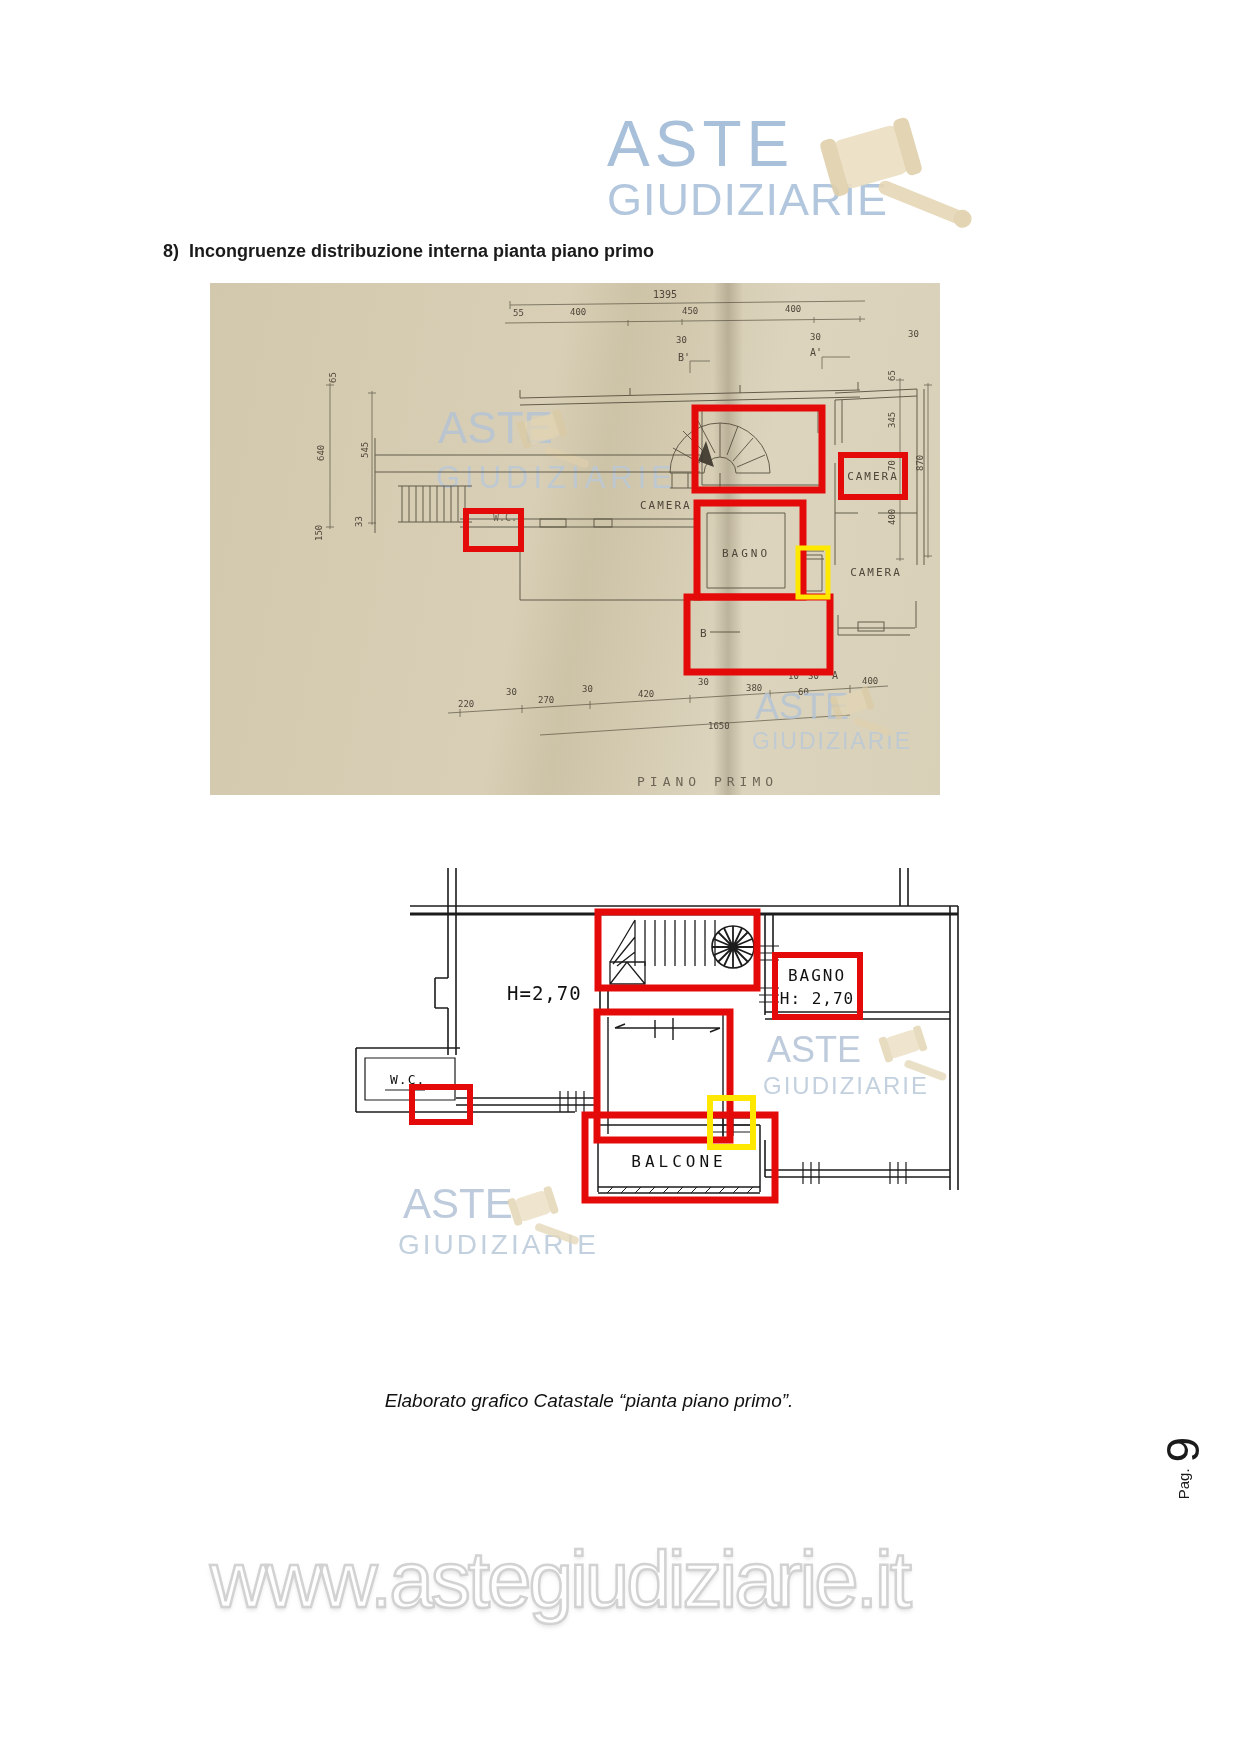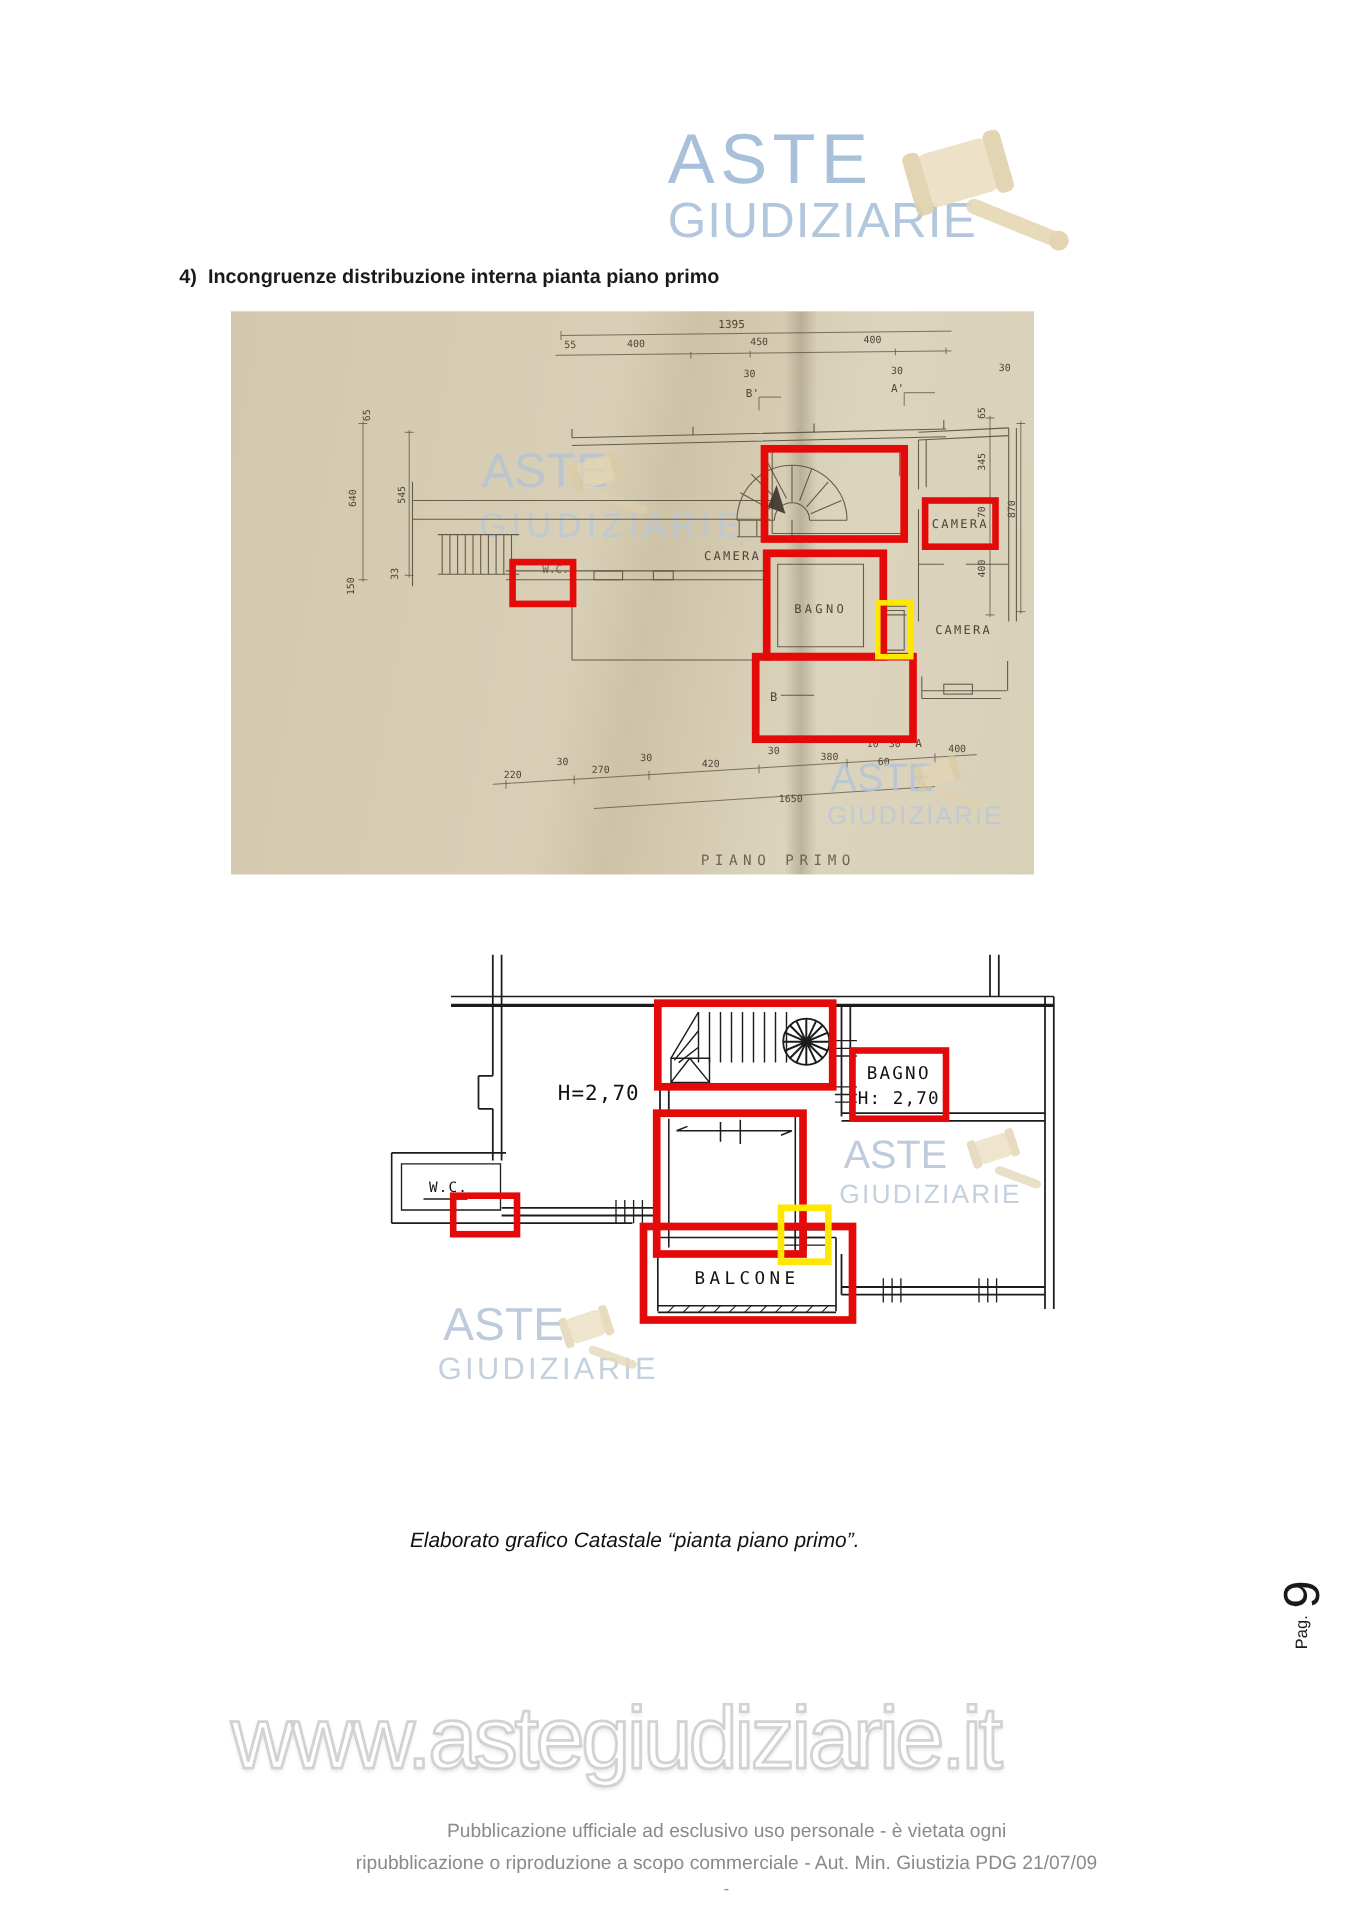--- a/index.html
+++ b/index.html
@@ -15,21 +15,21 @@
   
   .heading{position:absolute;left:163px;top:241px;font-size:18px;font-weight:bold;white-space:pre;}
 
   
   .fig1{position:absolute;left:210px;top:283px;width:730px;height:512px;
         background:linear-gradient(100deg,#d2c8ad 0%,#d8cfb6 44%,#cdc3a7 52%,#dcd4bd 72%,#d8d0b7 100%);}
   .fig2{position:absolute;left:355px;top:862px;width:610px;height:485px;background:#ffffff;}
   svg text{user-select:none;}
 
   .caption{position:absolute;left:0;width:1146px;text-align:center;font-style:italic;font-size:19px;color:#111;}
-  .cap1a{top:840px;} .cap1b{top:893px;} .cap2{top:1390px;left:4px;}
+  .cap1a{top:840px;} .cap1b{top:893px;} .cap2{top:1390px;left:16px;}
 
   
   .pagenum{position:absolute;left:1118px;top:1438px;width:130px;height:60px;
            transform:rotate(-90deg);transform-origin:50% 50%;
            display:flex;align-items:center;justify-content:center;gap:6px;color:#1a1a1a;}
   .pagenum .plabel{font-size:15px;} .pagenum .pval{font-size:46px;font-weight:400;}
 
   
   .sitewm{position:absolute;left:0;top:1534px;width:1119px;text-align:center;
           font-size:80px;font-weight:400;letter-spacing:-3px;color:#ffffff;
@@ -58,21 +58,21 @@
       <rect x="-36" y="-25" width="72" height="50" rx="12" fill="#ecdfc2"></rect>
       <rect x="-46" y="-29" width="16" height="58" rx="6" fill="#e0d0ab"></rect>
       <rect x="30" y="-29" width="16" height="58" rx="6" fill="#e0d0ab"></rect>
       <g transform="rotate(38)">
         <rect x="18" y="16" width="92" height="14" rx="7" fill="#e6d7b5"></rect>
         <circle cx="108" cy="23" r="9" fill="#e0d0ab"></circle>
       </g>
     </g>
   </svg>
 
-  <div class="heading">4)  Incongruenze distribuzione interna pianta piano primo</div>
+  <div class="heading">8)  Incongruenze distribuzione interna pianta piano primo</div>
 
   <div class="fig1">
   <svg width="730" height="512" viewBox="0 0 730 512">
     <defs>
       <linearGradient id="fold" x1="0" y1="0" x2="1" y2="0">
         <stop offset="0" stop-color="rgba(110,98,75,0)"></stop>
         <stop offset="0.5" stop-color="rgba(110,98,75,0.28)"></stop>
         <stop offset="1" stop-color="rgba(110,98,75,0)"></stop>
       </linearGradient>
     </defs>
@@ -286,19 +286,14 @@
 
   <div class="caption cap2">Elaborato grafico Catastale “pianta piano primo”.</div>
 
   <div class="pagenum">
     <span class="plabel">Pag.</span>
     <span class="pval">9</span>
   </div>
 
   <div class="sitewm">www.astegiudiziarie.it</div>
 
-  <div class="footer">
-    <div>Pubblicazione ufficiale ad esclusivo uso personale - è vietata ogni</div>
-    <div>ripubblicazione o riproduzione a scopo commerciale - Aut. Min. Giustizia PDG 21/07/09</div>
-    <div class="dash">-</div>
-  </div>
 
 </div>
 
 </body></html>

